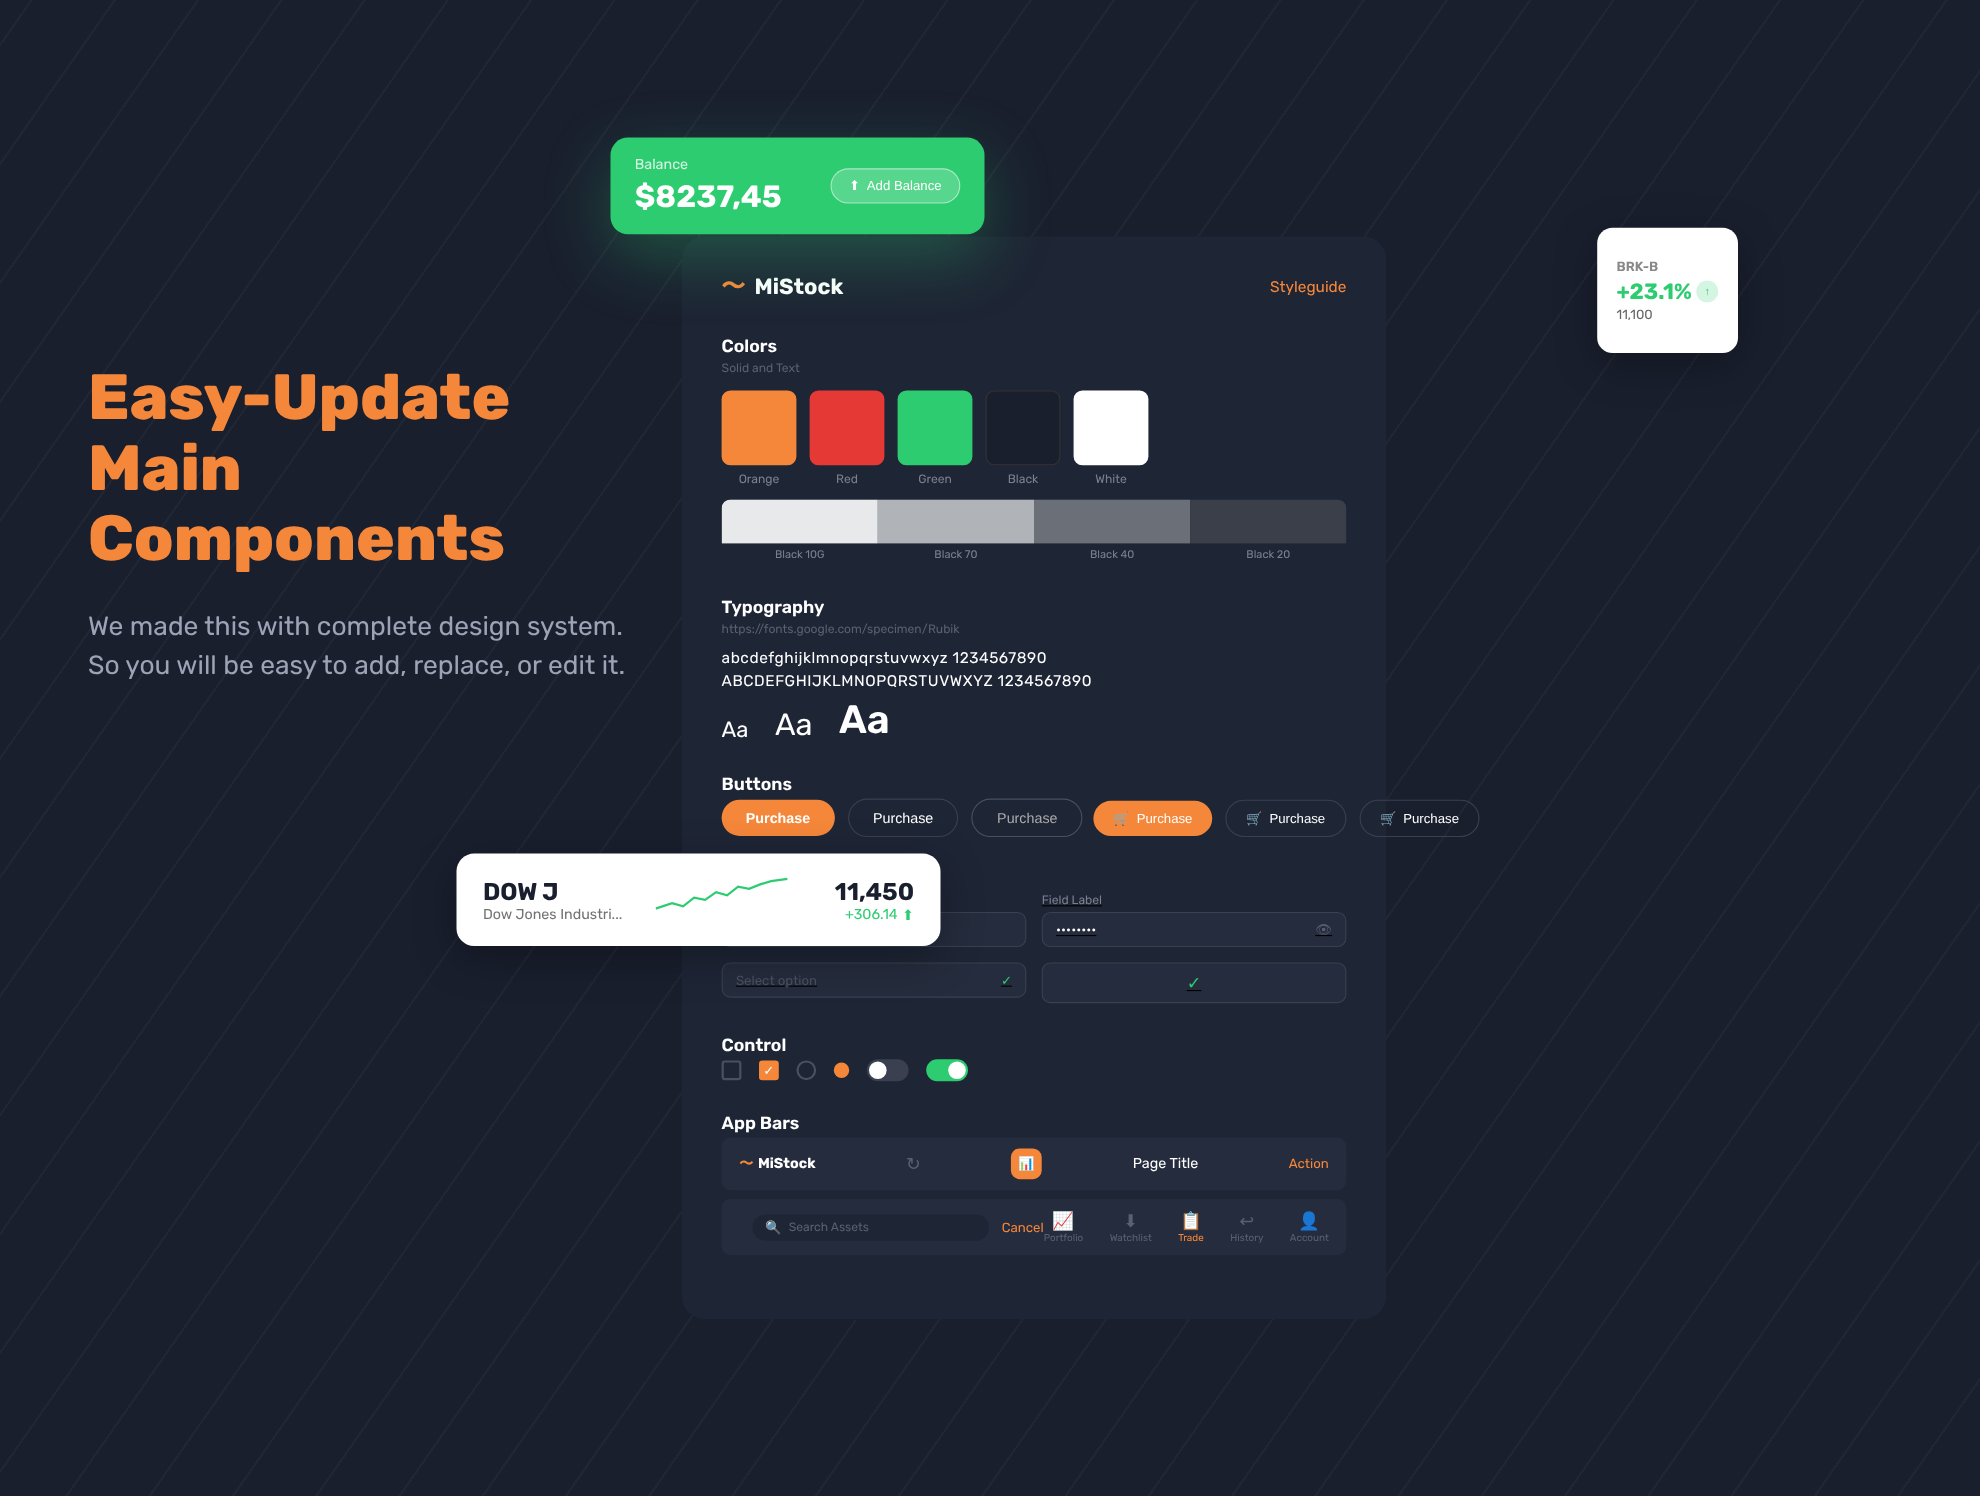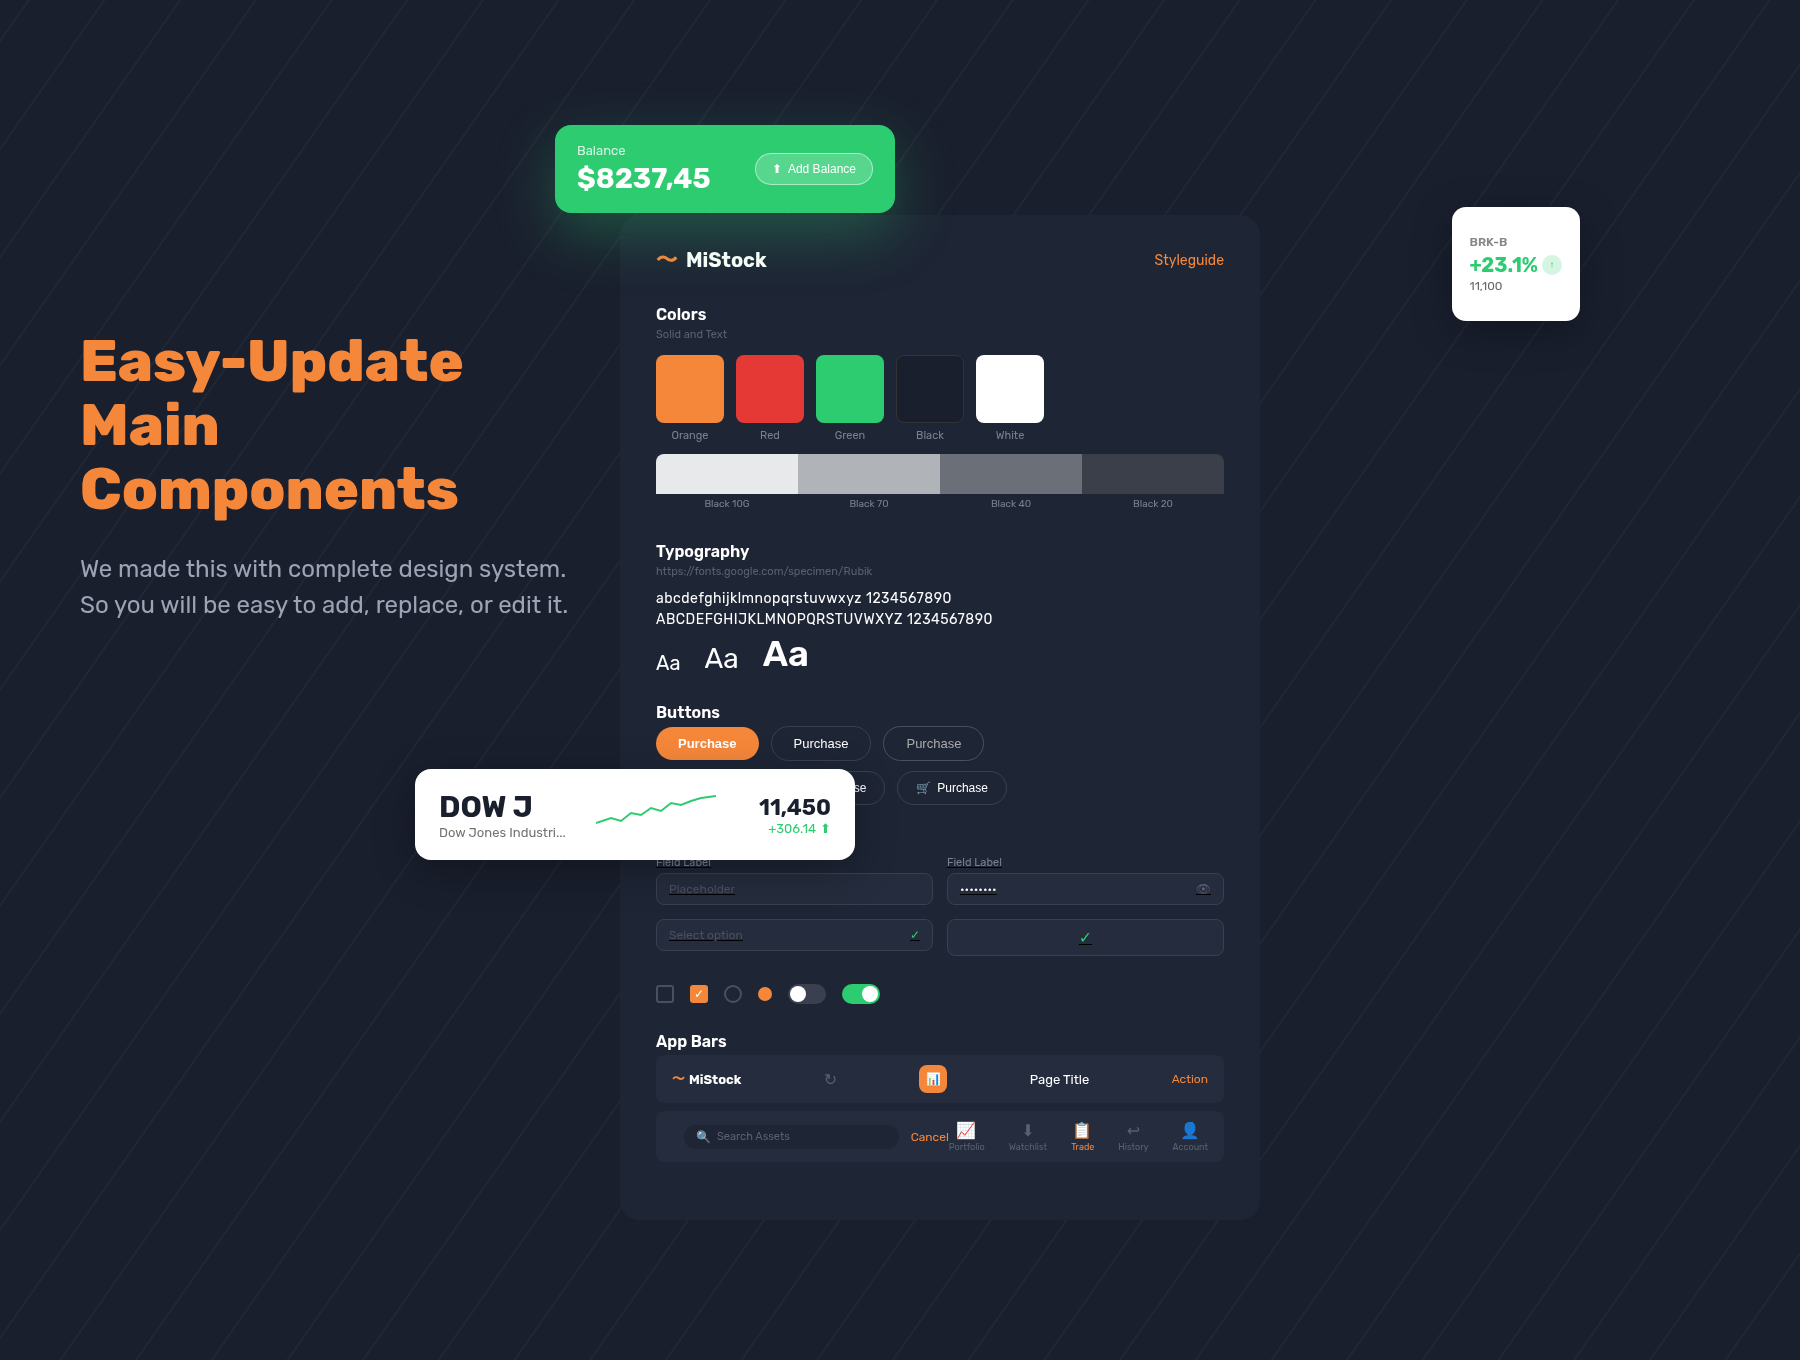--- a/index.html
+++ b/index.html
@@ -136,21 +136,21 @@
       padding: 20px 24px;
       z-index: 10;
       box-shadow: 0 10px 40px rgba(0,0,0,0.3);
       display: flex;
       align-items: center;
       gap: 30px;
       width: 440px;
     }
 
     .dow-info .dow-title {
-      font-size: 30px;
+      font-size: 22px;
       font-weight: 700;
       color: #1a1f2e;
     }
 
     .dow-info .dow-subtitle {
       font-size: 13px;
       color: #737373;
     }
 
     .dow-chart {
@@ -299,21 +299,21 @@
       color: white;
     }
 
     .fs-small { font-size: 20px; }
     .fs-medium { font-size: 28px; }
     .fs-large { font-size: 36px; font-weight: 600; }
 
     
     .buttons-grid {
       display: flex;
-      flex-direction: column;
+      flex-direction: row;
       gap: 10px;
     }
 
     .buttons-row {
       display: flex;
       gap: 12px;
       align-items: center;
     }
 
     .btn-primary {
@@ -775,20 +775,21 @@
       </div>
       <div class="form-field">
         <div class="field-select" style="justify-content:center;">
           <span style="color:#2ecc71; font-size:16px;">✓</span>
         </div>
       </div>
     </div>
   </div>
 
   <div class="section">
+    <div class="section-title">Control</div>
     <div class="controls-row">
       <div class="ctrl-checkbox-empty"></div>
       <div class="ctrl-checkbox-checked">✓</div>
       <div class="ctrl-radio"></div>
       <div class="ctrl-dot-orange"></div>
       <div class="ctrl-toggle-off"></div>
       <div class="ctrl-toggle-on"></div>
     </div>
   </div>
 

